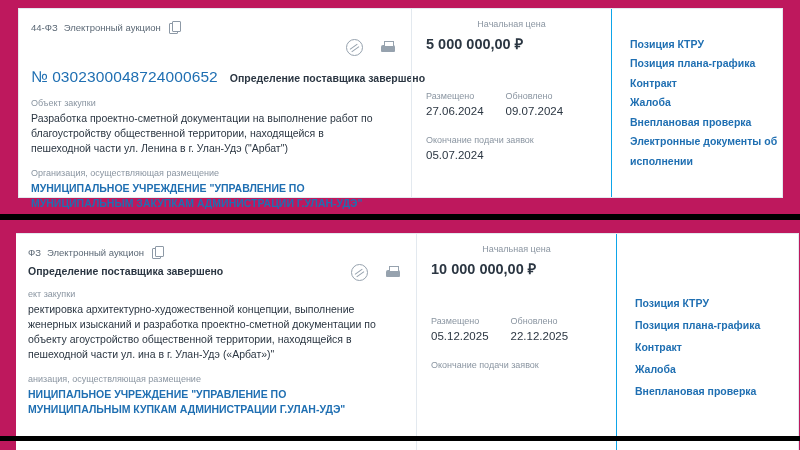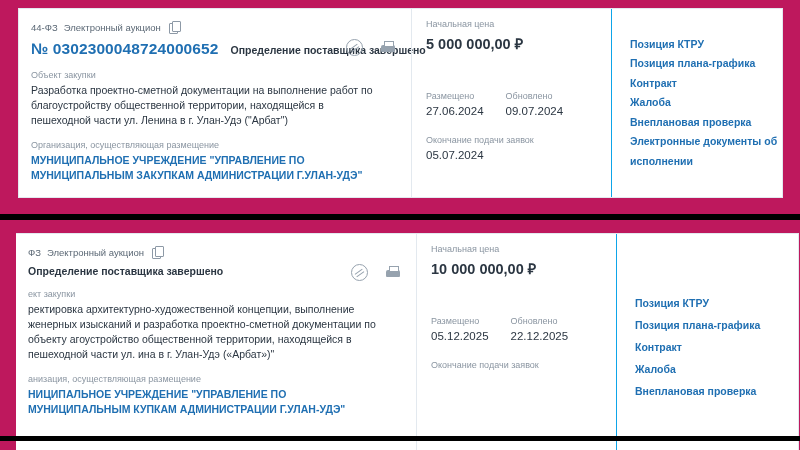--- a/index.html
+++ b/index.html
@@ -108,23 +108,24 @@
 
   .row-number {
     display: flex;
     align-items: baseline;
     gap: 12px;
     margin-top: 5px;
   }
   .reg-number {
     font-size: 15.5px;
     color: #1f6fb2;
-    font-weight: bold;
+    font-weight: normal;
     letter-spacing: 0.1px;
     white-space: nowrap;
+    margin-top: 28px;
   }
   .card-two .reg-number { padding-left: 3px; }
   .status-text {
     font-size: 10.5px;
     color: #2b3642;
     font-weight: bold;
     white-space: nowrap;
   }
 
   .field-label {
@@ -201,20 +202,21 @@
     padding: 10px 14px;
     box-sizing: border-box;
   }
   .card-one .col-mid { width: 200px; }
   .card-two .col-mid { width: 200px; }
 
   .mid-label {
     font-size: 9px;
     color: #8a95a1;
     margin-bottom: 4px;
+    text-align: center;
   }
   .price {
     font-size: 14.5px;
     color: #2b3642;
     font-weight: bold;
     white-space: nowrap;
   }
   .dates-row {
     display: flex;
     gap: 22px;

